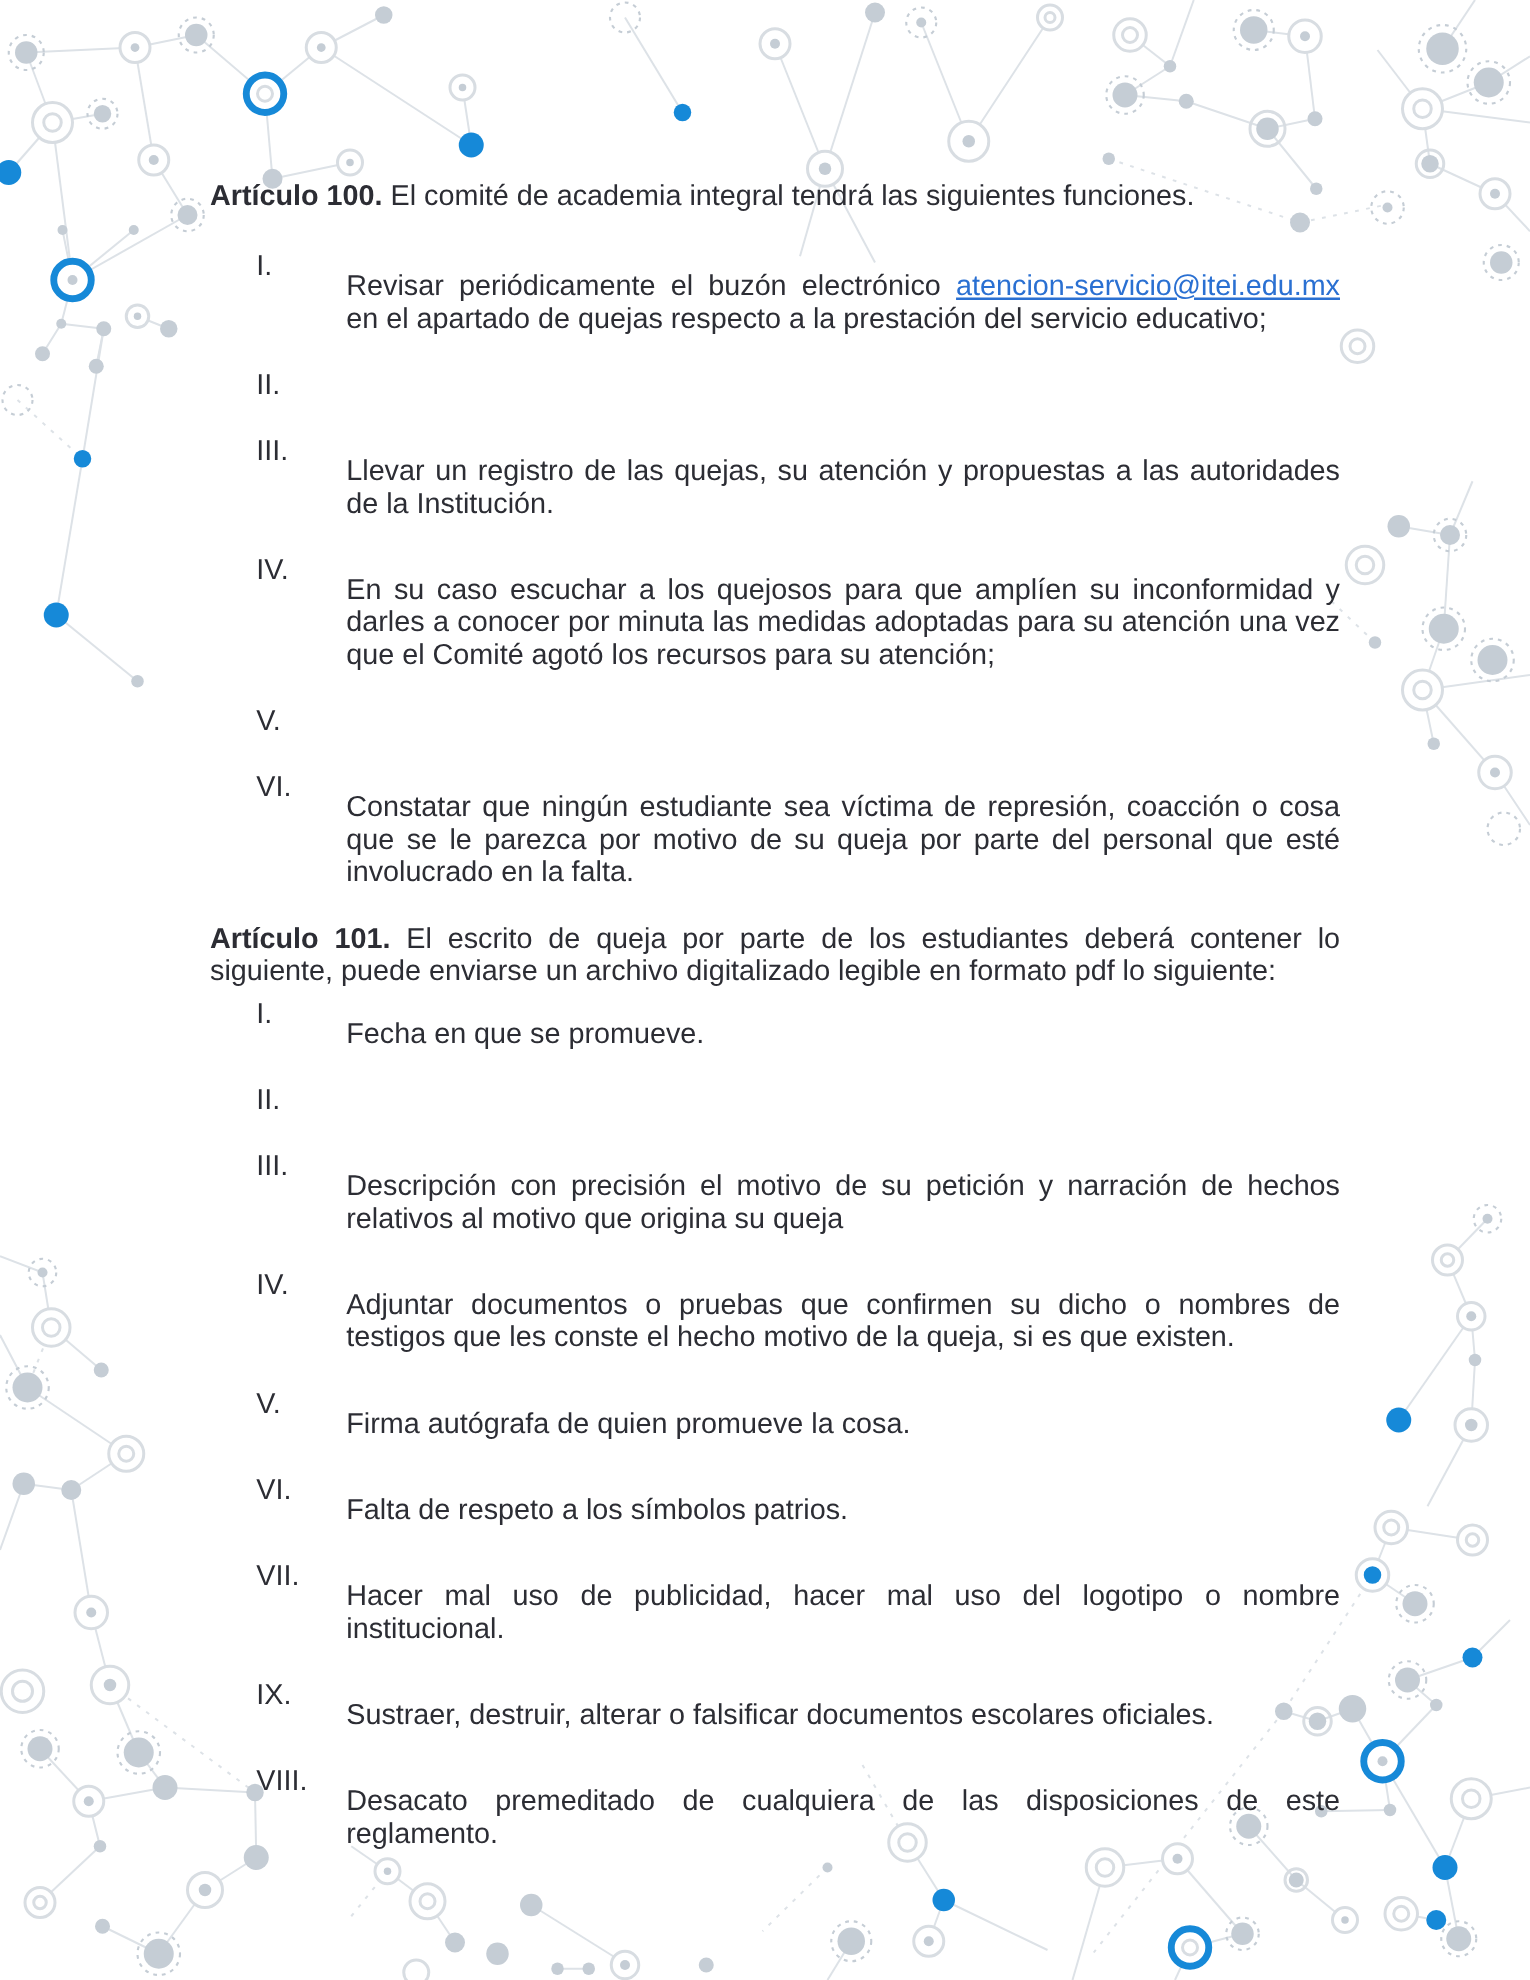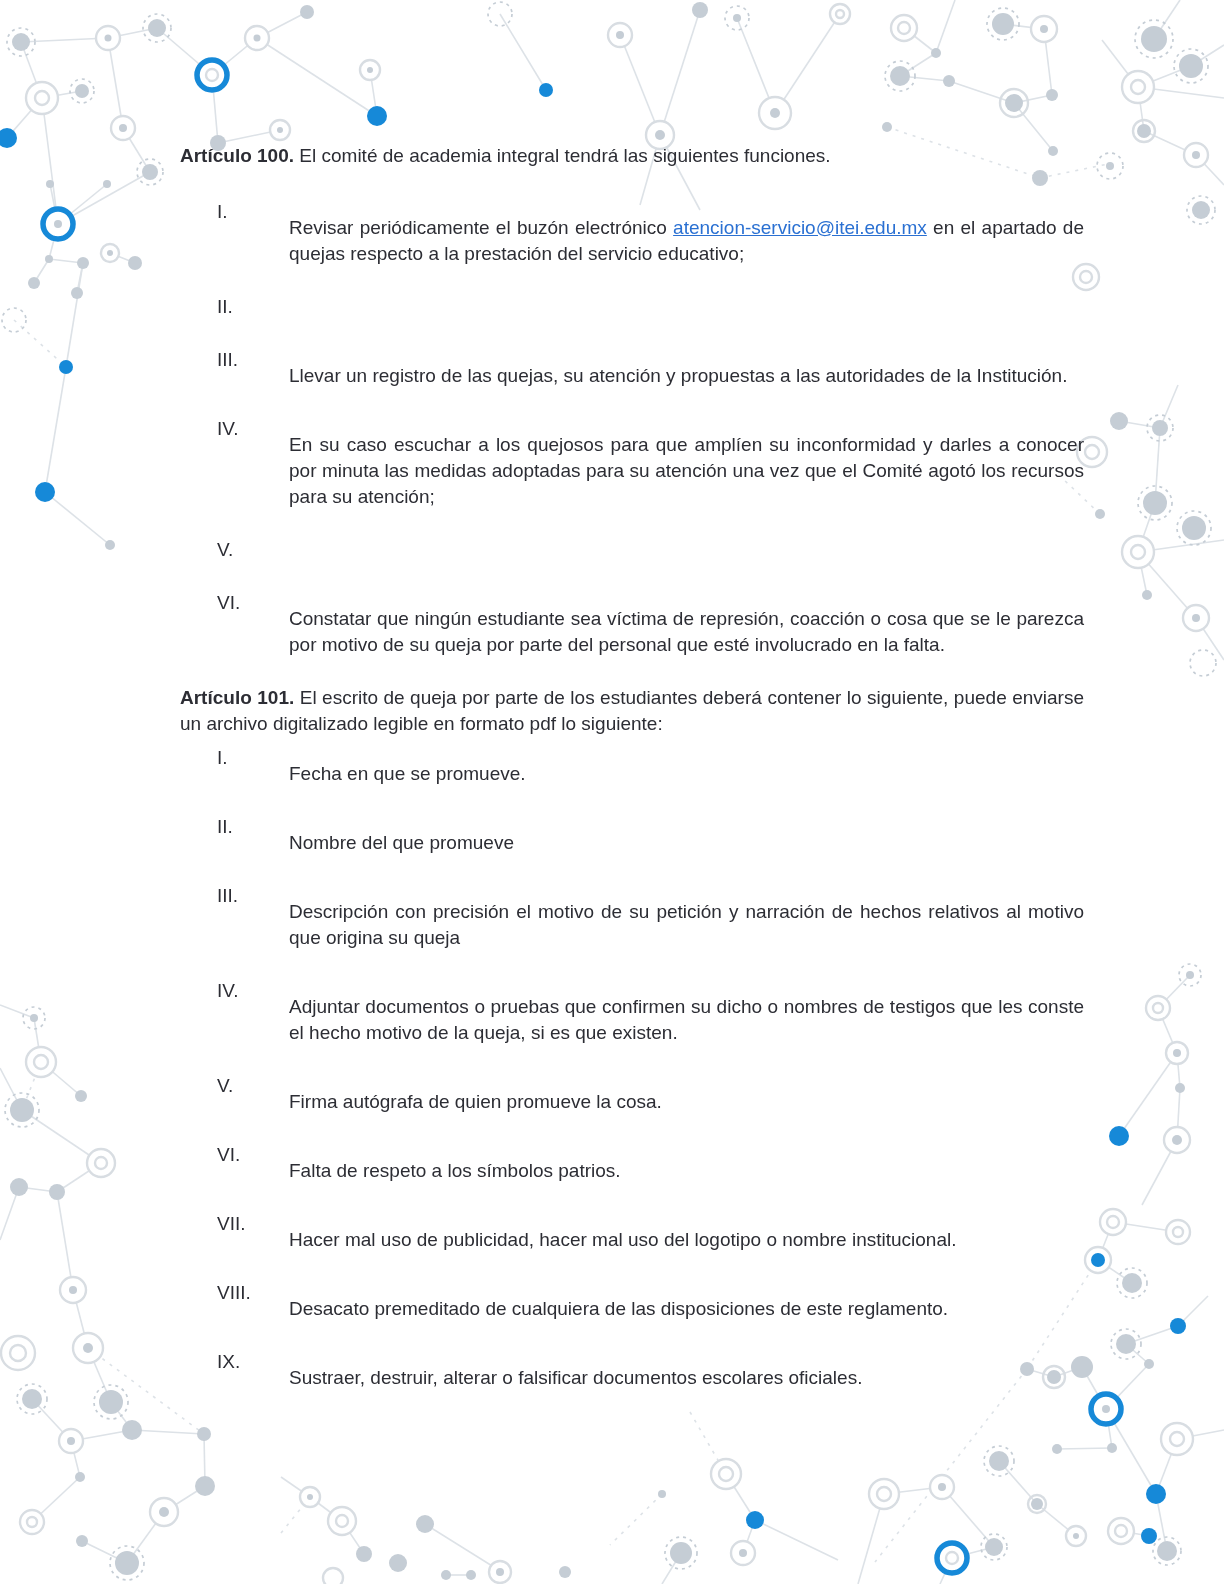--- a/index.html
+++ b/index.html
@@ -27,22 +27,22 @@
   .ln{stroke:var(--pattern-line);stroke-width:1.6;fill:none;}
   .lnd{stroke:var(--pattern-line);stroke-width:1.6;stroke-dasharray:3 6;fill:none;}
   .cf{fill:var(--pattern-gray);}
   .cr{fill:#ffffff;stroke:var(--pattern-ring);stroke-width:2.4;}
   .cri{fill:none;stroke:var(--pattern-ring);stroke-width:2.4;}
   .cd{fill:none;stroke:var(--pattern-gray);stroke-width:1.7;stroke-dasharray:3 4;}
   .bf{fill:var(--pattern-blue);}
   .br{fill:#ffffff;stroke:var(--pattern-blue);stroke-width:5.5;}
   
   .doc{
-    position:absolute;left:180px;top:143px;width:904px;
-    font-size:19px;line-height:26px;
+    position:absolute;left:168px;top:143px;width:904px;
+    font-size:23px;line-height:26px;
   }
   .article-head{text-align:justify;margin-bottom:30px;}
   .article-head.second{margin-top:21px;margin-bottom:8px;}
   .article-head b{font-weight:700;}
   .row{display:flex;margin-bottom:27px;}
   .row:last-child{margin-bottom:0;}
   .num{flex:none;width:109px;padding-left:37px;}
   .txt{flex:1;text-align:justify;margin-top:16px;}
   a.mail{color:var(--link-blue);text-decoration:underline;cursor:pointer;}
 </style>
@@ -446,21 +446,20 @@
 
   <p class="article-head second"><b>Artículo 101.</b> <span>El escrito de queja por parte de los estudiantes deberá contener lo siguiente, puede enviarse un archivo digitalizado legible en formato pdf lo siguiente:</span></p>
 
   <div class="row">
     <div class="num">I.</div>
     <div class="txt">Fecha en que se promueve.</div>
   </div>
 
   <div class="row">
     <div class="num">II.</div>
-    <div class="txt">Nombre del que promueve</div>
   </div>
 
   <div class="row">
     <div class="num">III.</div>
     <div class="txt">Descripción con precisión el motivo de su petición y narración de hechos relativos al motivo que origina su queja</div>
   </div>
 
   <div class="row">
     <div class="num">IV.</div>
     <div class="txt">Adjuntar documentos o pruebas que confirmen su dicho o nombres de testigos que les conste el hecho motivo de la queja, si es que existen.</div>
@@ -475,22 +474,22 @@
     <div class="num">VI.</div>
     <div class="txt">Falta de respeto a los símbolos patrios.</div>
   </div>
 
   <div class="row">
     <div class="num">VII.</div>
     <div class="txt">Hacer mal uso de publicidad, hacer mal uso del logotipo o nombre institucional.</div>
   </div>
 
   <div class="row">
+    <div class="num">IX.</div>
+    <div class="txt">Sustraer, destruir, alterar o falsificar documentos escolares oficiales.</div>
+  </div>
+
+  <div class="row">
     <div class="num">VIII.</div>
     <div class="txt">Desacato premeditado de cualquiera de las disposiciones de este reglamento.</div>
   </div>
 
-  <div class="row">
-    <div class="num">IX.</div>
-    <div class="txt">Sustraer, destruir, alterar o falsificar documentos escolares oficiales.</div>
-  </div>
-
 </div>
 
 </body></html>

